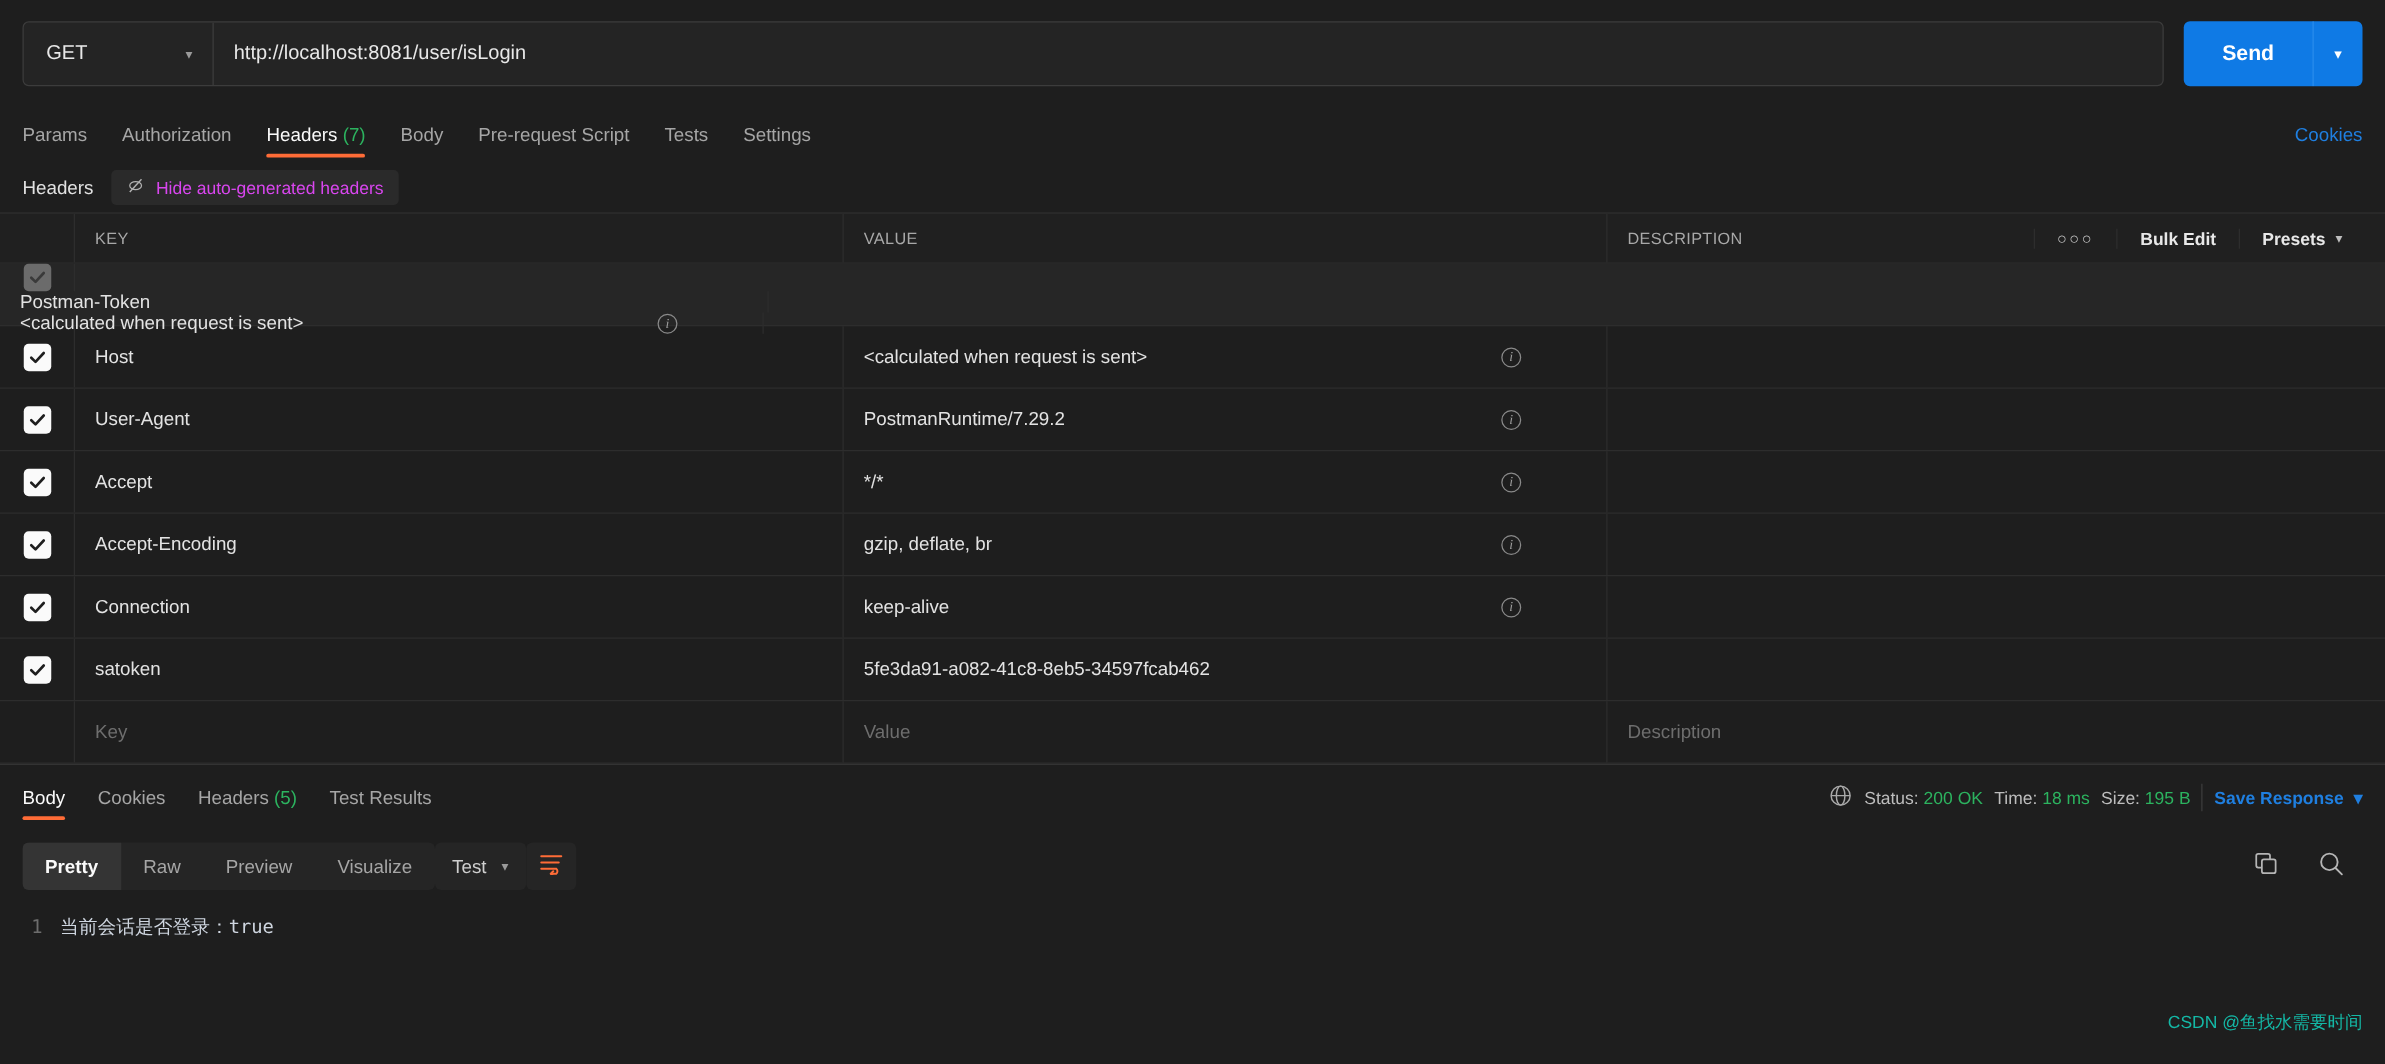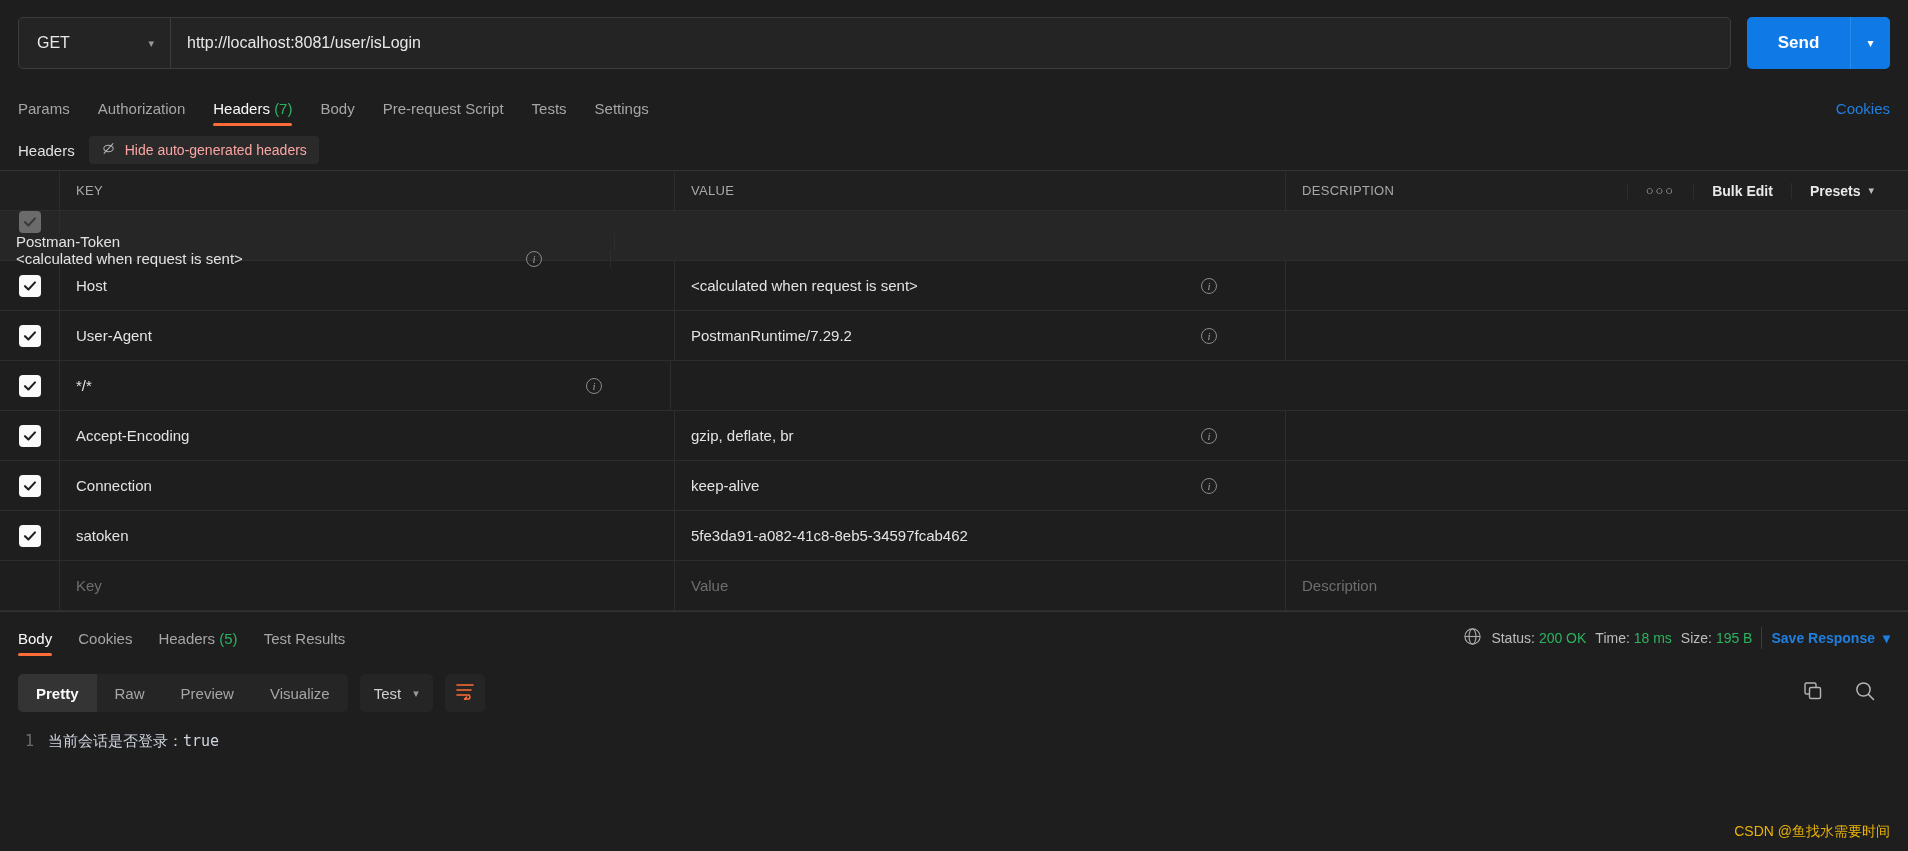--- a/index.html
+++ b/index.html
@@ -118,21 +118,21 @@
   }
   .subbar-title { font-size: 15px; color: #e2e2e2; margin-right: 4px; }
   .hide-auto {
     display: flex;
     align-items: center;
     gap: 9px;
     background: #2a2a2a;
     border-radius: 4px;
     padding: 5px 12px;
     font-size: 14px;
-    color: #fca5a5;
+    color: #d946ef;
     cursor: pointer;
   }
 
   
   .tbl { width: 100%; border-top: 1px solid #333; }
   .trow {
     display: flex;
     height: 50px;
     border-bottom: 1px solid #2d2d2d;
     align-items: stretch;
@@ -255,21 +255,20 @@
     cursor: pointer;
     display: flex; align-items: center; gap: 8px;
   }
 
   
   .bodybar {
     height: 58px;
     display: flex;
     align-items: center;
     padding: 0 18px;
-    gap: 12px;
   }
   .seg {
     display: flex;
     background: #252525;
     border-radius: 5px;
     overflow: hidden;
     height: 38px;
   }
   .seg-item {
     display: flex; align-items: center;
@@ -305,23 +304,23 @@
     padding-top: 10px;
     font-family: "DejaVu Sans Mono", monospace;
     font-size: 15px;
   }
   .gutter { width: 48px; text-align: right; color: #6d6d6d; padding-right: 14px; }
   .codeline { color: #cfd6e0; }
 
   .watermark {
     position: absolute;
     right: 18px;
-    bottom: 10px;
+    bottom: 24px;
     font-size: 14px;
-    color: #eab308;
+    color: #14b8a6;
     margin-top: 32px;
   }
 </style>
 </head>
 <body>
 
 <div class="topbar">
   <div class="url-group">
     <div class="method-select">
       <span>GET</span>
@@ -462,20 +461,23 @@
   </div>
 
   <div class="trow">
     <div class="c-check">
       <div class="cb">
         <svg width="14" height="14" viewBox="0 0 14 14">
             <path d="M2 7.2 L5.4 10.5 L12 3.4" fill="none" stroke="#1f1f1f" stroke-width="2.1" stroke-linecap="round" stroke-linejoin="round"></path>
           </svg>
       </div>
     </div>
+    <div class="c-key">
+      <span class="cell-text">Accept</span>
+    </div>
     <div class="c-val">
       <span class="cell-text">*/*</span>
       <span class="info-i" style="left:526px; right:auto;">i</span>
     </div>
     <div class="c-desc">
       <span class="cell-text"></span>
     </div>
   </div>
 
   <div class="trow">

